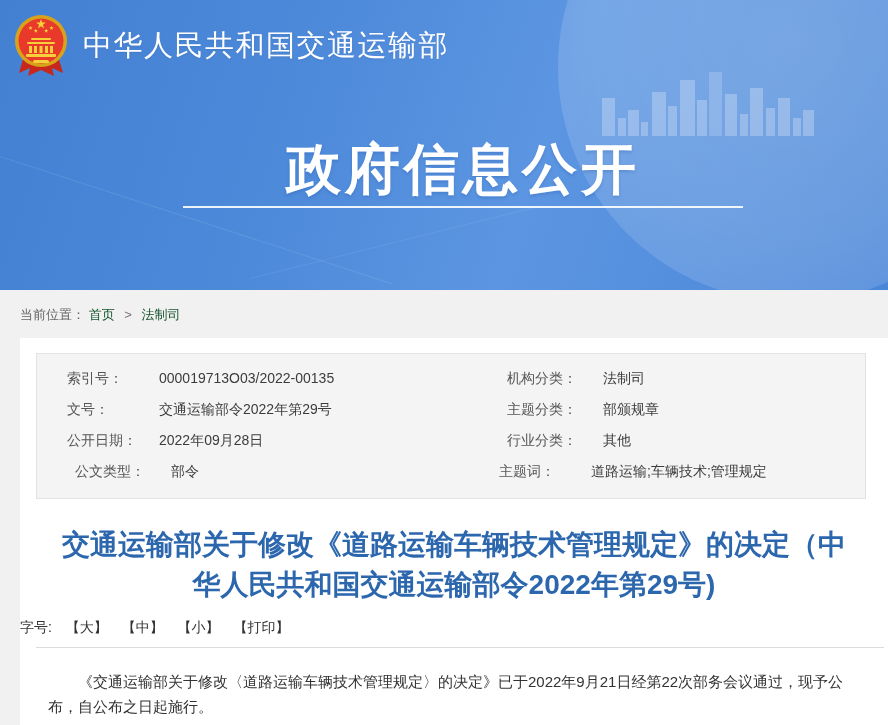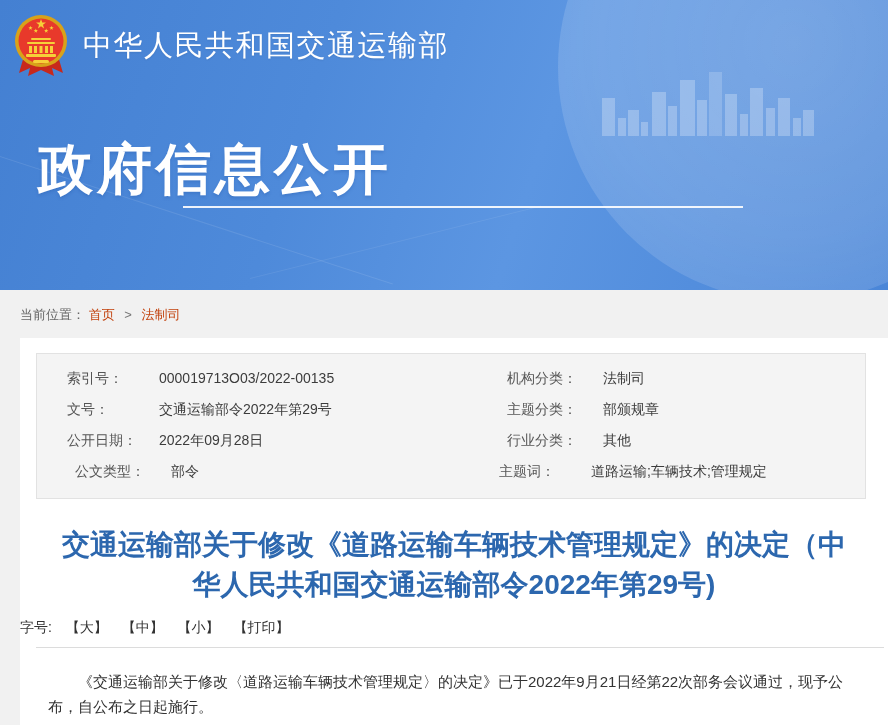--- a/index.html
+++ b/index.html
@@ -14,29 +14,29 @@
     border-radius:50%; background:radial-gradient(circle at 50% 45%, rgba(255,255,255,0.16) 0%, rgba(255,255,255,0.10) 55%, rgba(255,255,255,0.06) 75%, rgba(255,255,255,0.0) 100%);
     background-color:rgba(255,255,255,0.07); }
   .skyline { position:absolute; left:600px; top:70px; }
   .deco-line1 { position:absolute; left:-40px; top:215px; width:420px; height:150px;
     border-top:1px solid rgba(255,255,255,0.10); transform:rotate(18deg); }
   .deco-line2 { position:absolute; left:260px; top:240px; width:300px; height:120px;
     border-top:1px solid rgba(255,255,255,0.08); transform:rotate(-14deg); }
   .topbar { position:absolute; top:14px; left:12px; display:flex; align-items:center; gap:13px;font-family:Liberation Serif, serif; }
   .site-name { color:#ffffff; font-size:29px; letter-spacing:1.5px; font-weight:400;
     text-shadow:0 1px 2px rgba(0,0,0,0.08); }
-  .banner-title { position:absolute; top:133px; left:0; right:0; text-align:left;
+  .banner-title { position:absolute; top:133px; left:0; right:0; text-align:center;
     padding-left:38px; color:#ffffff; font-size:55px; font-weight:bold; letter-spacing:4px;
     text-shadow:0 2px 3px rgba(30,80,160,0.25); }
   .banner-underline { position:absolute; top:206px; left:183px; width:560px; height:2px;
     background:rgba(255,255,255,0.9); }
 
   
   .breadcrumb { height:48px; padding:16px 0 0 20px; font-size:13px; color:#666; background:#f1f1f1; }
-  .breadcrumb a { color:#c2410c; text-decoration:none; cursor:pointer; }
+  .breadcrumb a { color:#14532d; text-decoration:none; cursor:pointer; }
   .crumb-sep { margin:0 6px; color:#777; }
 
   
   .card { margin-left:20px; width:868px; background:#ffffff; height:387px; padding-top:15px; }
 
   .info-box { margin:0 20px 0 16px; width:830px; background:#f4f4f4;
     border:1px solid #e2e2e2; padding:9px 0 11px 30px; }
   .info-row { display:grid; grid-template-columns:400px 1fr; line-height:31px; font-size:14px;gap:32px; }
   .cell { display:flex; }
   .cell .lbl { width:92px; color:#555; }

